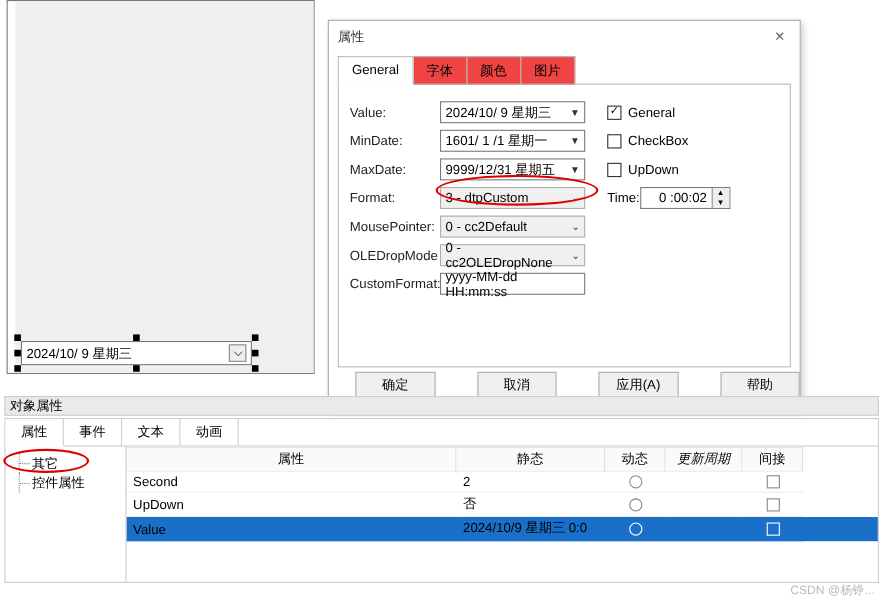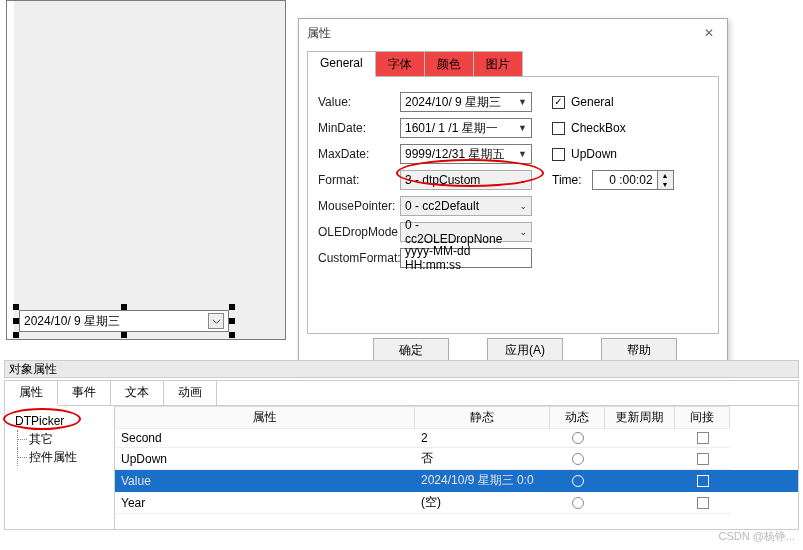--- a/index.html
+++ b/index.html
@@ -29,49 +29,49 @@
 
   .row { display:flex; align-items:center; height: 26px; }
   .lbl { width: 82px; color:#222; }
   .combo, .textfield { height: 20px; border: 1px solid #7a7a7a; background:#fff; display:flex; align-items:center; padding: 0 4px; }
   .combo { width: 132px; position:relative; }
   .combo .arrow { margin-left:auto; font-size:9px; color:#333; }
   .combo.wide { width: 132px; background:#f0f0f0; border-color:#adadad; }
   .textfield { width: 132px; }
   .chk { display:flex; align-items:center; gap:6px; margin-left: 20px; }
   .chk .box { width:13px; height:13px; border:1px solid #333; display:flex; align-items:center; justify-content:center; font-size:10px; line-height:1; }
-  .time-group { margin-left: 20px; display:flex; align-items:center; gap:10px; }
+  .time-group { margin-left: 20px; display:flex; align-items:center; }
   .spinner { display:flex; border:1px solid #7a7a7a; height:20px; }
   .spinner .val { width: 64px; padding:0 4px; display:flex; align-items:center; justify-content:flex-end; }
   .spinner .btns { width:16px; display:flex; flex-direction:column; border-left:1px solid #7a7a7a; }
   .spinner .btns span { flex:1; background:#eee; font-size:7px; display:flex; align-items:center; justify-content:center; }
 
   .button-row { position:absolute; left:0; right:0; bottom:10px; display:flex; justify-content:center; gap:14px; }
-  .btn { width: 76px; height: 24px; border: 1px solid #adadad; background:#f0f0f0; display:flex; align-items:center; justify-content:center;margin-left:24px; }
+  .btn { width: 96px; height: 24px; border: 1px solid #adadad; background:#f0f0f0; display:flex; align-items:center; justify-content:center;margin-left:24px; }
 
   .red-ellipse { position:absolute; border: 2px solid #d00; border-radius: 50%; pointer-events:none; }
 
   
   .objprops-title { position:absolute; left:4px; top:360px; right:4px; height:18px; background:#eaeaea; border:1px solid #ccc; padding:0 4px; display:flex; align-items:center; }
   .objprops { position:absolute; left:4px; top:380px; right:4px; height:150px; border:1px solid #ccc; display:flex; flex-direction:column; }
   .objprops .tabs { display:flex; border-bottom:1px solid #ccc; }
   .objprops .otab { padding:3px 14px; border-right:1px solid #ccc; }
   .objprops .otab.active { border-bottom:2px solid #fff; margin-bottom:-1px; background:#fff; }
   .body { flex:1; display:flex; }
   .tree { width:110px; border-right:1px solid #ccc; padding:6px 4px; position:relative; }
   .tree .node { white-space:nowrap; height:18px; display:flex; align-items:center; padding-left:6px; }
   .tree .node.child { padding-left:20px; position:relative; }
   .tree .node.child::before { content:""; position:absolute; left:8px; top:0; height:100%; border-left:1px dotted #888; }
   .tree .node.child::after { content:""; position:absolute; left:8px; top:50%; width:10px; border-top:1px dotted #888; }
   .grid { flex:1; display:flex; flex-direction:column; }
   .ghead, .grow { display:flex; }
   .gcell { padding: 2px 6px; border-bottom:1px solid #eee; display:flex; align-items:center; overflow:hidden; }
   .ghead .gcell { border-right:1px solid #ddd; background:#fafafa; border-top:1px solid #ddd; justify-content:center; }
-  .c-name { width: 300px; } .c-stat { width: 135px; text-align: center; } .c-dyn { width: 55px; justify-content:center; } .c-upd { width: 70px; justify-content:center; } .c-ind { width: 55px; justify-content:center; }
-  .grow.sel { background:#1a6fc9; color:#e5e5e5; }
+  .c-name { width: 300px; } .c-stat { width: 135px; text-align: center; } .c-dyn { width: 55px; justify-content:center; } .c-upd { width: 70px; justify-content:center;font-style:italic; } .c-ind { width: 55px; justify-content:center; }
+  .grow.sel { background:#1a6fc9; color:#000000; }
   .grow.sel .gcell { border-bottom-color: #1a6fc9; }
   .bulb { width:12px; height:12px; border:1px solid #888; border-radius:50%; display:inline-block; }
   .chkcell { width:12px; height:12px; border:1px solid #888; display:inline-block; }
 
   .watermark { position:absolute; right:8px; bottom:6px; color:#bbb; font-size:11px; }
 
   svg.chev { width:9px; height:9px; }
 </style>
 </head>
 <body>
@@ -181,36 +181,36 @@
       <div class="textfield">
           <span>yyyy-MM-dd HH:mm:ss</span>
         </div>
     </div>
 
     <div class="red-ellipse" style="left:88px; top:82px; width:148px; height:28px;"></div>
   </div>
 
   <div class="button-row">
     <div class="btn">确定</div>
+    <div class="btn">取消</div>
     <div class="btn">应用(A)</div>
     <div class="btn">帮助</div>
   </div>
 </div>
 
 <div class="objprops-title">对象属性</div>
 <div class="objprops">
   <div class="tabs">
     <div class="otab active">属性</div>
     <div class="otab">事件</div>
     <div class="otab">文本</div>
     <div class="otab">动画</div>
   </div>
   <div class="body">
     <div class="tree">
-      <div class="node">DTPicker</div>
       <div class="node child">其它</div>
       <div class="node child">控件属性</div>
       <div class="red-ellipse" style="left:-2px; top:2px; width:78px; height:22px;"></div>
     </div>
     <div class="grid">
       <div class="ghead">
         <div class="gcell c-name">属性</div>
         <div class="gcell c-stat">静态</div>
         <div class="gcell c-dyn">动态</div>
         <div class="gcell c-upd">更新周期</div>
@@ -242,28 +242,17 @@
         <div class="gcell c-name">Value</div>
         <div class="gcell c-stat">2024/10/9 星期三 0:0</div>
         <div class="gcell c-dyn">
             <span class="bulb" style="border-color:#fff;"></span>
           </div>
         <div class="gcell c-upd"></div>
         <div class="gcell c-ind">
             <span class="chkcell" style="border-color:#fff;"></span>
           </div>
       </div>
-      <div class="grow">
-        <div class="gcell c-name">Year</div>
-        <div class="gcell c-stat">(空)</div>
-        <div class="gcell c-dyn">
-            <span class="bulb"></span>
-          </div>
-        <div class="gcell c-upd"></div>
-        <div class="gcell c-ind">
-            <span class="chkcell"></span>
-          </div>
-      </div>
     </div>
   </div>
 </div>
 
 <div class="watermark">CSDN @杨铮...</div>
 
 </body></html>

